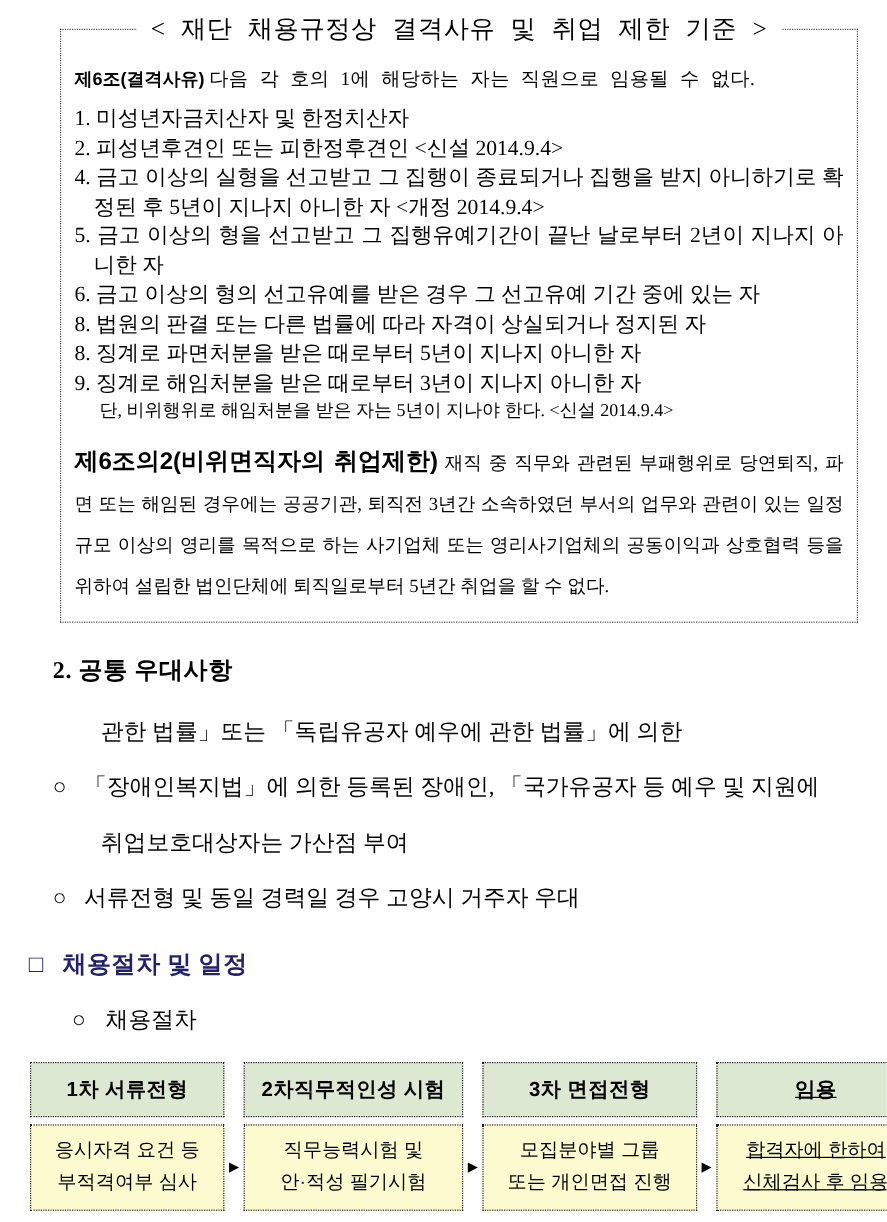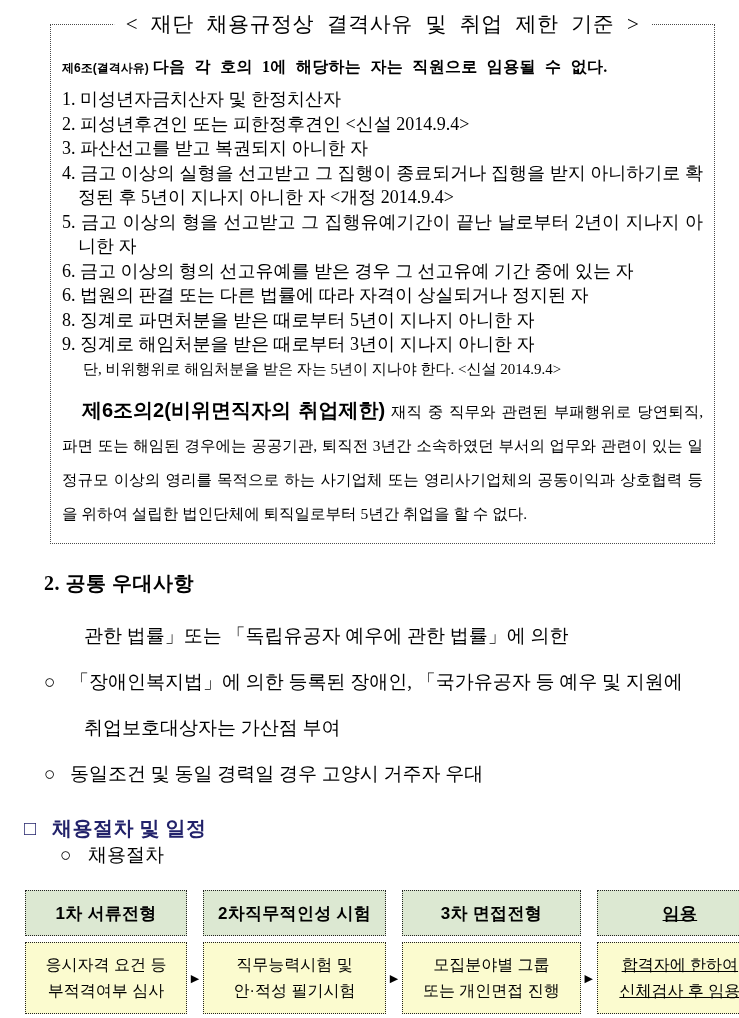--- a/index.html
+++ b/index.html
@@ -31,23 +31,23 @@
     white-space: nowrap;
     font-weight: normal;
     font-size: 21px;
     word-spacing: 7px;
     letter-spacing: 0.5px;
   }
   .a6-para { font-size: 16px; line-height: 28px; white-space: nowrap; }
   .a6-heading {
     font-family: "Liberation Sans", "DejaVu Sans", sans-serif;
     font-weight: bold;
-    font-size: 12px;
-  }
-  .a6-intro { word-spacing: 5px; letter-spacing: 0.3px; font-weight: bold; }
+    font-size: 15px;
+  }
+  .a6-intro { word-spacing: 5px; letter-spacing: 0.3px; }
   .a6-items { margin-top: 5px; }
   .a6-item {
     font-size: 18px;
     line-height: 24.5px;
     text-align: justify;
     padding-left: 16px;
     text-indent: -16px;
   }
   .a6-proviso {
     font-size: 15px;
@@ -57,21 +57,20 @@
   .a62-para {
     margin-top: 12px;
     font-size: 15.5px;
     line-height: 34px;
     text-align: justify;
   }
   .a62-heading {
     font-family: "Liberation Sans", "DejaVu Sans", sans-serif;
     font-weight: bold;
     font-size: 20px;
-    margin-left: 20px;
   }
 
   
   .sq {
     text-decoration-style: wavy;
     text-decoration-color: var(--squiggle-red, #d9442c);
     text-decoration-thickness: 1px;
     text-underline-offset: 3px;
   }
 
@@ -95,21 +94,21 @@
   
   .proc-heading {
     margin: 18px 0 0 24px;
     font-size: 20px;
     font-weight: bold;
     color: var(--navy, #22226a);
     letter-spacing: 0.5px;
   }
   .proc-heading .bullet { display: inline-block; width: 28px; font-weight: normal; }
   .proc-sub {
-    margin: 0 0 0 60px;
+    margin: 20px 0 0 60px;
     font-size: 19px;
   }
   .proc-sub .bullet { display: inline-block; width: 28px; }
 
   
   .flow {
     margin: 22px 8px 0 25px;
     width: 738px;
     display: grid;
     grid-template-columns: 155fr 16px 175fr 16px 171fr 16px 159fr;
@@ -161,46 +160,45 @@
     <div class="notice-title">&lt;  재단 채용규정상 결격사유 및 취업 제한 기준  &gt;</div>
 
     <p class="a6-para">
       <span class="a6-heading">제6조(결격사유)</span>
       <span class="a6-intro">다음 각 호의 1에 해당하는 자는 직원으로 임용될 수 없다.</span>
     </p>
 
     <div class="a6-items">
       <div class="a6-item"><span>1. 미성년자금치산자 및 한정치산자</span></div>
       <div class="a6-item"><span>2. </span><span class="sq">피성년후견인</span><span> 또는 피한정후견인 &lt;신설 2014.9.4&gt;</span></div>
-      <div class="a6-item"><span>3. 파산선고를 받고 복권되지 아니한 자</span></div>
       <div class="a6-item"><span>4. 금고 이상의 실형을 선고받고 그 집행이 종료되거나 집행을 받지 아니하기로 확정된 후 5년이 지나지 아니한 자 &lt;개정 2014.9.4&gt;</span></div>
       <div class="a6-item"><span>5. 금고 이상의 형을 선고받고 그 집행유예기간이 끝난 날로부터 2년이 지나지 아니한 자</span></div>
       <div class="a6-item"><span>6. 금고 이상의 형의 선고유예를 받은 경우 그 선고유예 기간 중에 있는 자</span></div>
-      <div class="a6-item"><span>6. 법원의 판결 또는 다른 법률에 따라 자격이 상실되거나 정지된 자</span></div>
+      <div class="a6-item"><span>8. 법원의 판결 또는 다른 법률에 따라 자격이 상실되거나 정지된 자</span></div>
       <div class="a6-item"><span>8. 징계로 파면처분을 받은 때로부터 5년이 지나지 아니한 자</span></div>
       <div class="a6-item"><span>9. 징계로 해임처분을 받은 때로부터 3년이 지나지 아니한 자</span></div>
       <div class="a6-proviso">단, 비위행위로 해임처분을 받은 자는 5년이 지나야 한다. &lt;신설 2014.9.4&gt;</div>
     </div>
 
     <p class="a62-para">
       <span class="a62-heading">제6조의2(비위면직자의 취업제한)</span><span><span> 재직 중 직무와 관련된 부패행위로 </span><span class="sq">당연퇴직</span><span>, 파면 또는 해임된 경우에는 공공기관, </span><span class="sq">퇴직전</span><span> 3년간 소속하였던 부서의 업무와 관련이 있는 일정규모 이상의 영리를 목적으로 하는 사기업체 또는 영리사기업체의 공동이익과 상호협력 등을 위하여 설립한 법인단체에 퇴직일로부터 5년간 취업을 할 수 없다.</span></span>
     </p>
   </div>
 
   <div class="sec2-heading">2. 공통 우대사항</div>
 
   <div class="sec2-body">
     <div class="o-line o-cont"><span>관한 법률」또는 「독립유공자 예우에 관한 법률」에 의한</span></div>
     <div class="o-line">
       <span class="bullet">○</span><span><span>「</span><span class="sq">장애인복지법</span><span>」에 의한 등록된 장애인, 「국가유공자 등 예우 및 지원에</span></span>
     </div>
     <div class="o-line o-cont"><span>취업보호대상자는 가산점 부여</span></div>
 
     <div class="o-line">
-      <span class="bullet">○</span><span>동일조건 및 동일 경력일 경우 고양시 거주자 우대</span>
+      <span class="bullet">○</span><span>서류전형 및 동일 경력일 경우 고양시 거주자 우대</span>
     </div>
   </div>
 
   <div class="proc-heading">
     <span class="bullet">□</span><span>채용절차 및 일정</span>
   </div>
 
   <div class="proc-sub">
     <span class="bullet">○</span><span>채용절차</span>
   </div>

